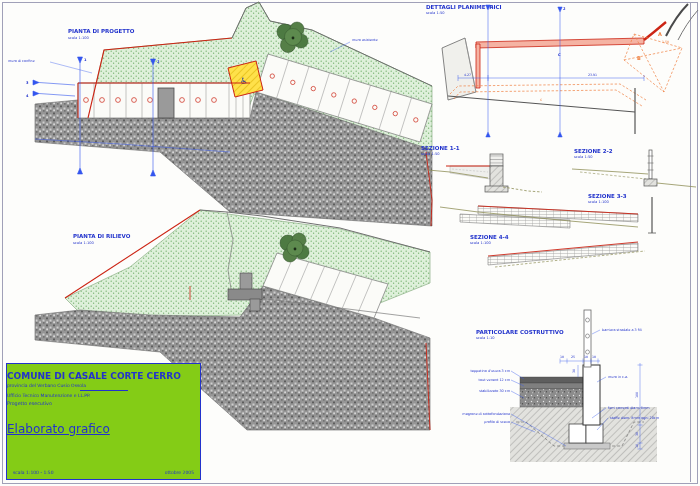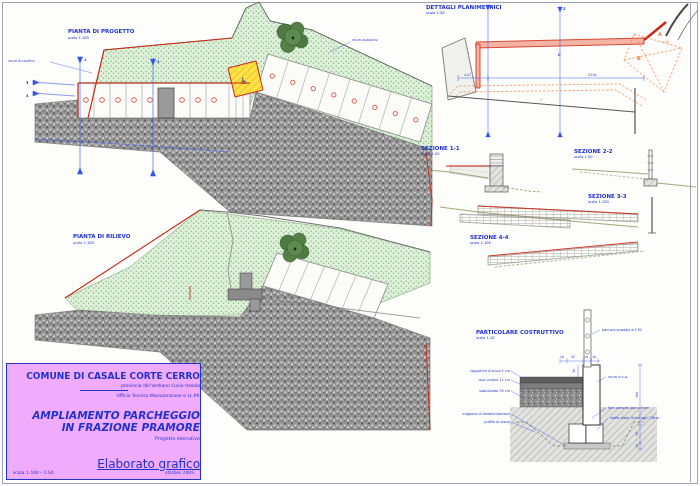--- a/index.html
+++ b/index.html
@@ -10,22 +10,22 @@
   .margin-line{position:absolute;top:2px;height:480px;width:0;border-left:1px solid #a0a0b8;}
   svg{position:absolute;overflow:visible;}
   text{font-family:"DejaVu Sans",sans-serif;}
   .cad-title{font-size:5.5px;font-weight:bold;fill:#2233cc;}
   .cad-scale{font-size:3.6px;fill:#2233cc;}
   .cad-label{font-size:3.4px;fill:#2233cc;}
   .cad-dim{font-size:3.2px;fill:#2233cc;}
   .cad-mark{font-size:3.6px;font-weight:bold;fill:#2233cc;}
   .zone{font-size:5px;font-weight:bold;fill:#ef8040;}
   .zone-dim{font-size:3.2px;fill:#ef8040;}
-  .tblock{position:absolute;left:6px;top:363px;width:193px;height:115px;background:#f0abfc;
-          border:1.5px solid #2233cc;text-align:right;color:#2233cc;}
+  .tblock{position:absolute;left:6px;top:363px;width:193px;height:115px;background:#84cc16;
+          border:1.5px solid #2233cc;text-align:left;color:#2233cc;}
   .tb-muni{font-size:9px;font-weight:bold;margin-top:7px;letter-spacing:0px;}
   .tb-small{font-size:4.5px;margin-top:2px;}
   .tb-sep{width:48px;margin:2px auto 0 auto;border-top:1px solid #2233cc;}
   .tb-proj{font-size:10.5px;font-style:italic;font-weight:bold;line-height:1.15;margin-top:11px;}
   .tb-sub{font-size:4.8px;margin-top:3px;}
   .tb-doc{font-size:12px;text-decoration:underline;margin-top:16px;}
   .tb-foot{position:absolute;bottom:4px;left:6px;right:6px;display:flex;
            justify-content:space-between;font-size:4.5px;}
 </style>
 </head>
@@ -381,24 +381,20 @@
     <text class="cad-label" x="70" y="82" text-anchor="end">stabilizzato 30 cm</text>
     <text class="cad-label" x="70" y="105" text-anchor="end">magrone di sottofondazione</text>
     <text class="cad-label" x="70" y="113" text-anchor="end">profilo di scavo</text>
   </svg>
 
   <div class="tblock">
     <div class="tb-muni">COMUNE DI CASALE CORTE CERRO</div>
     <div class="tb-small">provincia del Verbano Cusio Ossola</div>
     <div class="tb-sep"></div>
     <div class="tb-small">Ufficio Tecnico Manutenzione e LL.PP.</div>
-    <div class="tb-proj">
-      <div>AMPLIAMENTO PARCHEGGIO</div>
-      <div>IN FRAZIONE PRAMORE</div>
-    </div>
     <div class="tb-sub">Progetto esecutivo</div>
     <div class="tb-doc">Elaborato grafico</div>
     <div class="tb-foot">
       <span>scala 1:100 - 1:50</span>
       <span>ottobre 2005</span>
     </div>
   </div>
 
 </div>
 

